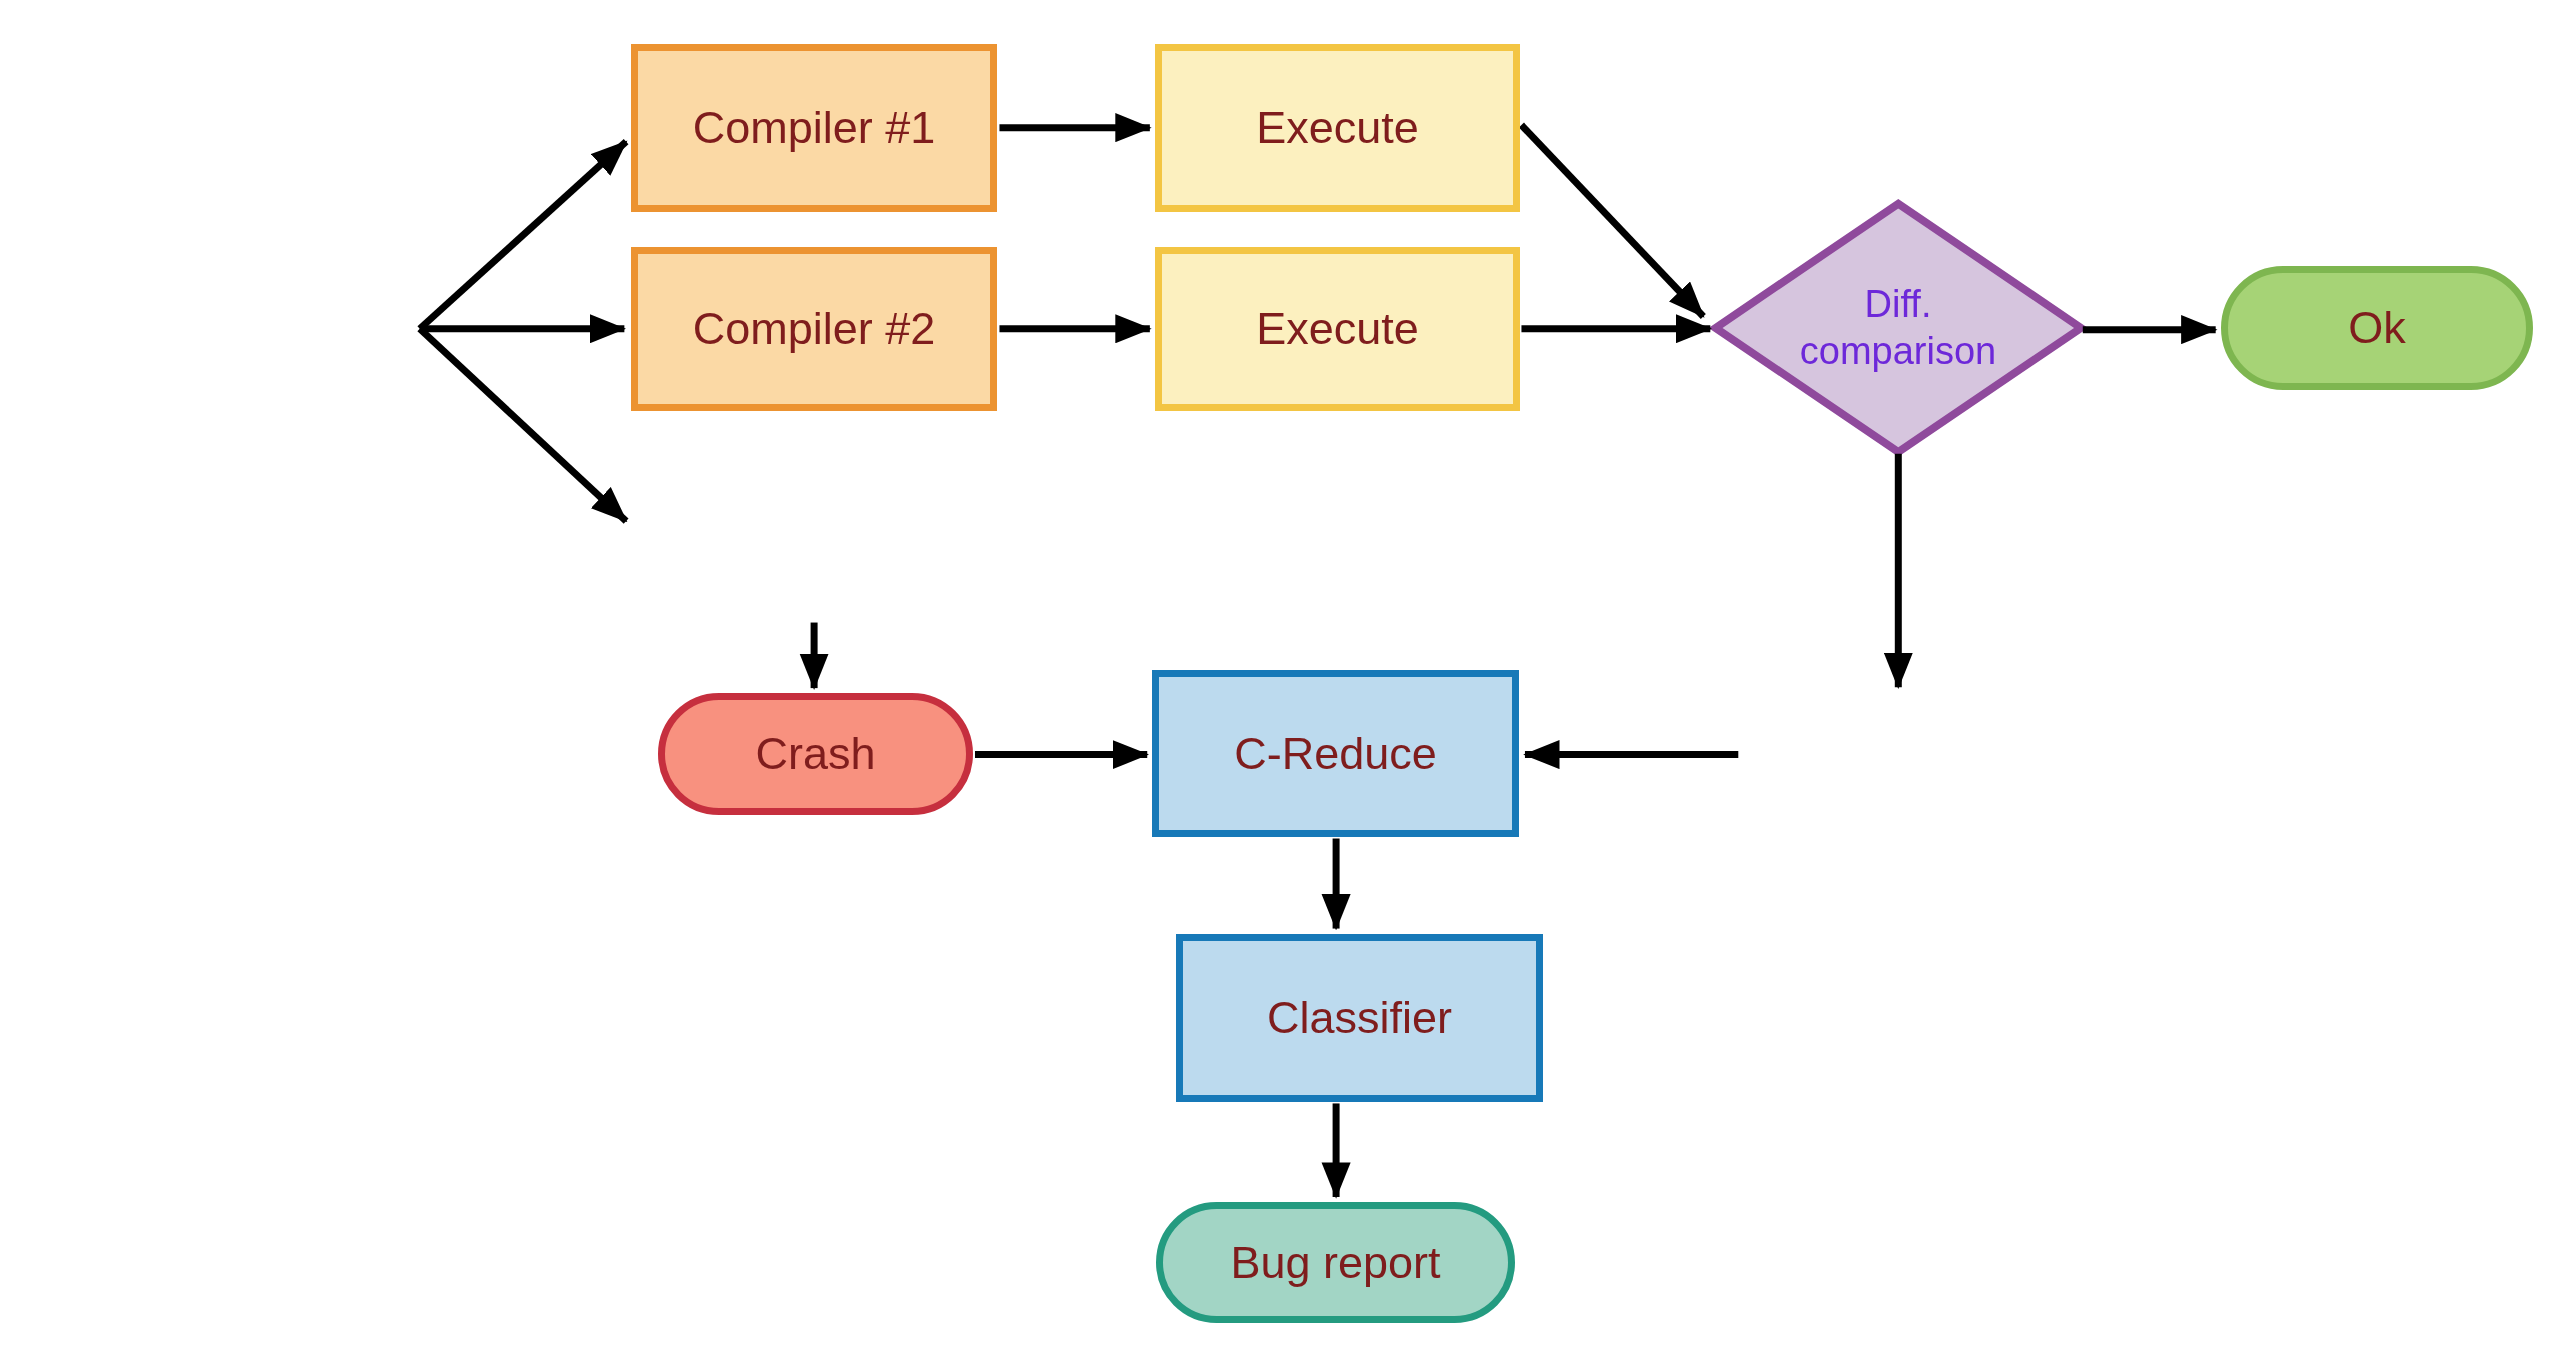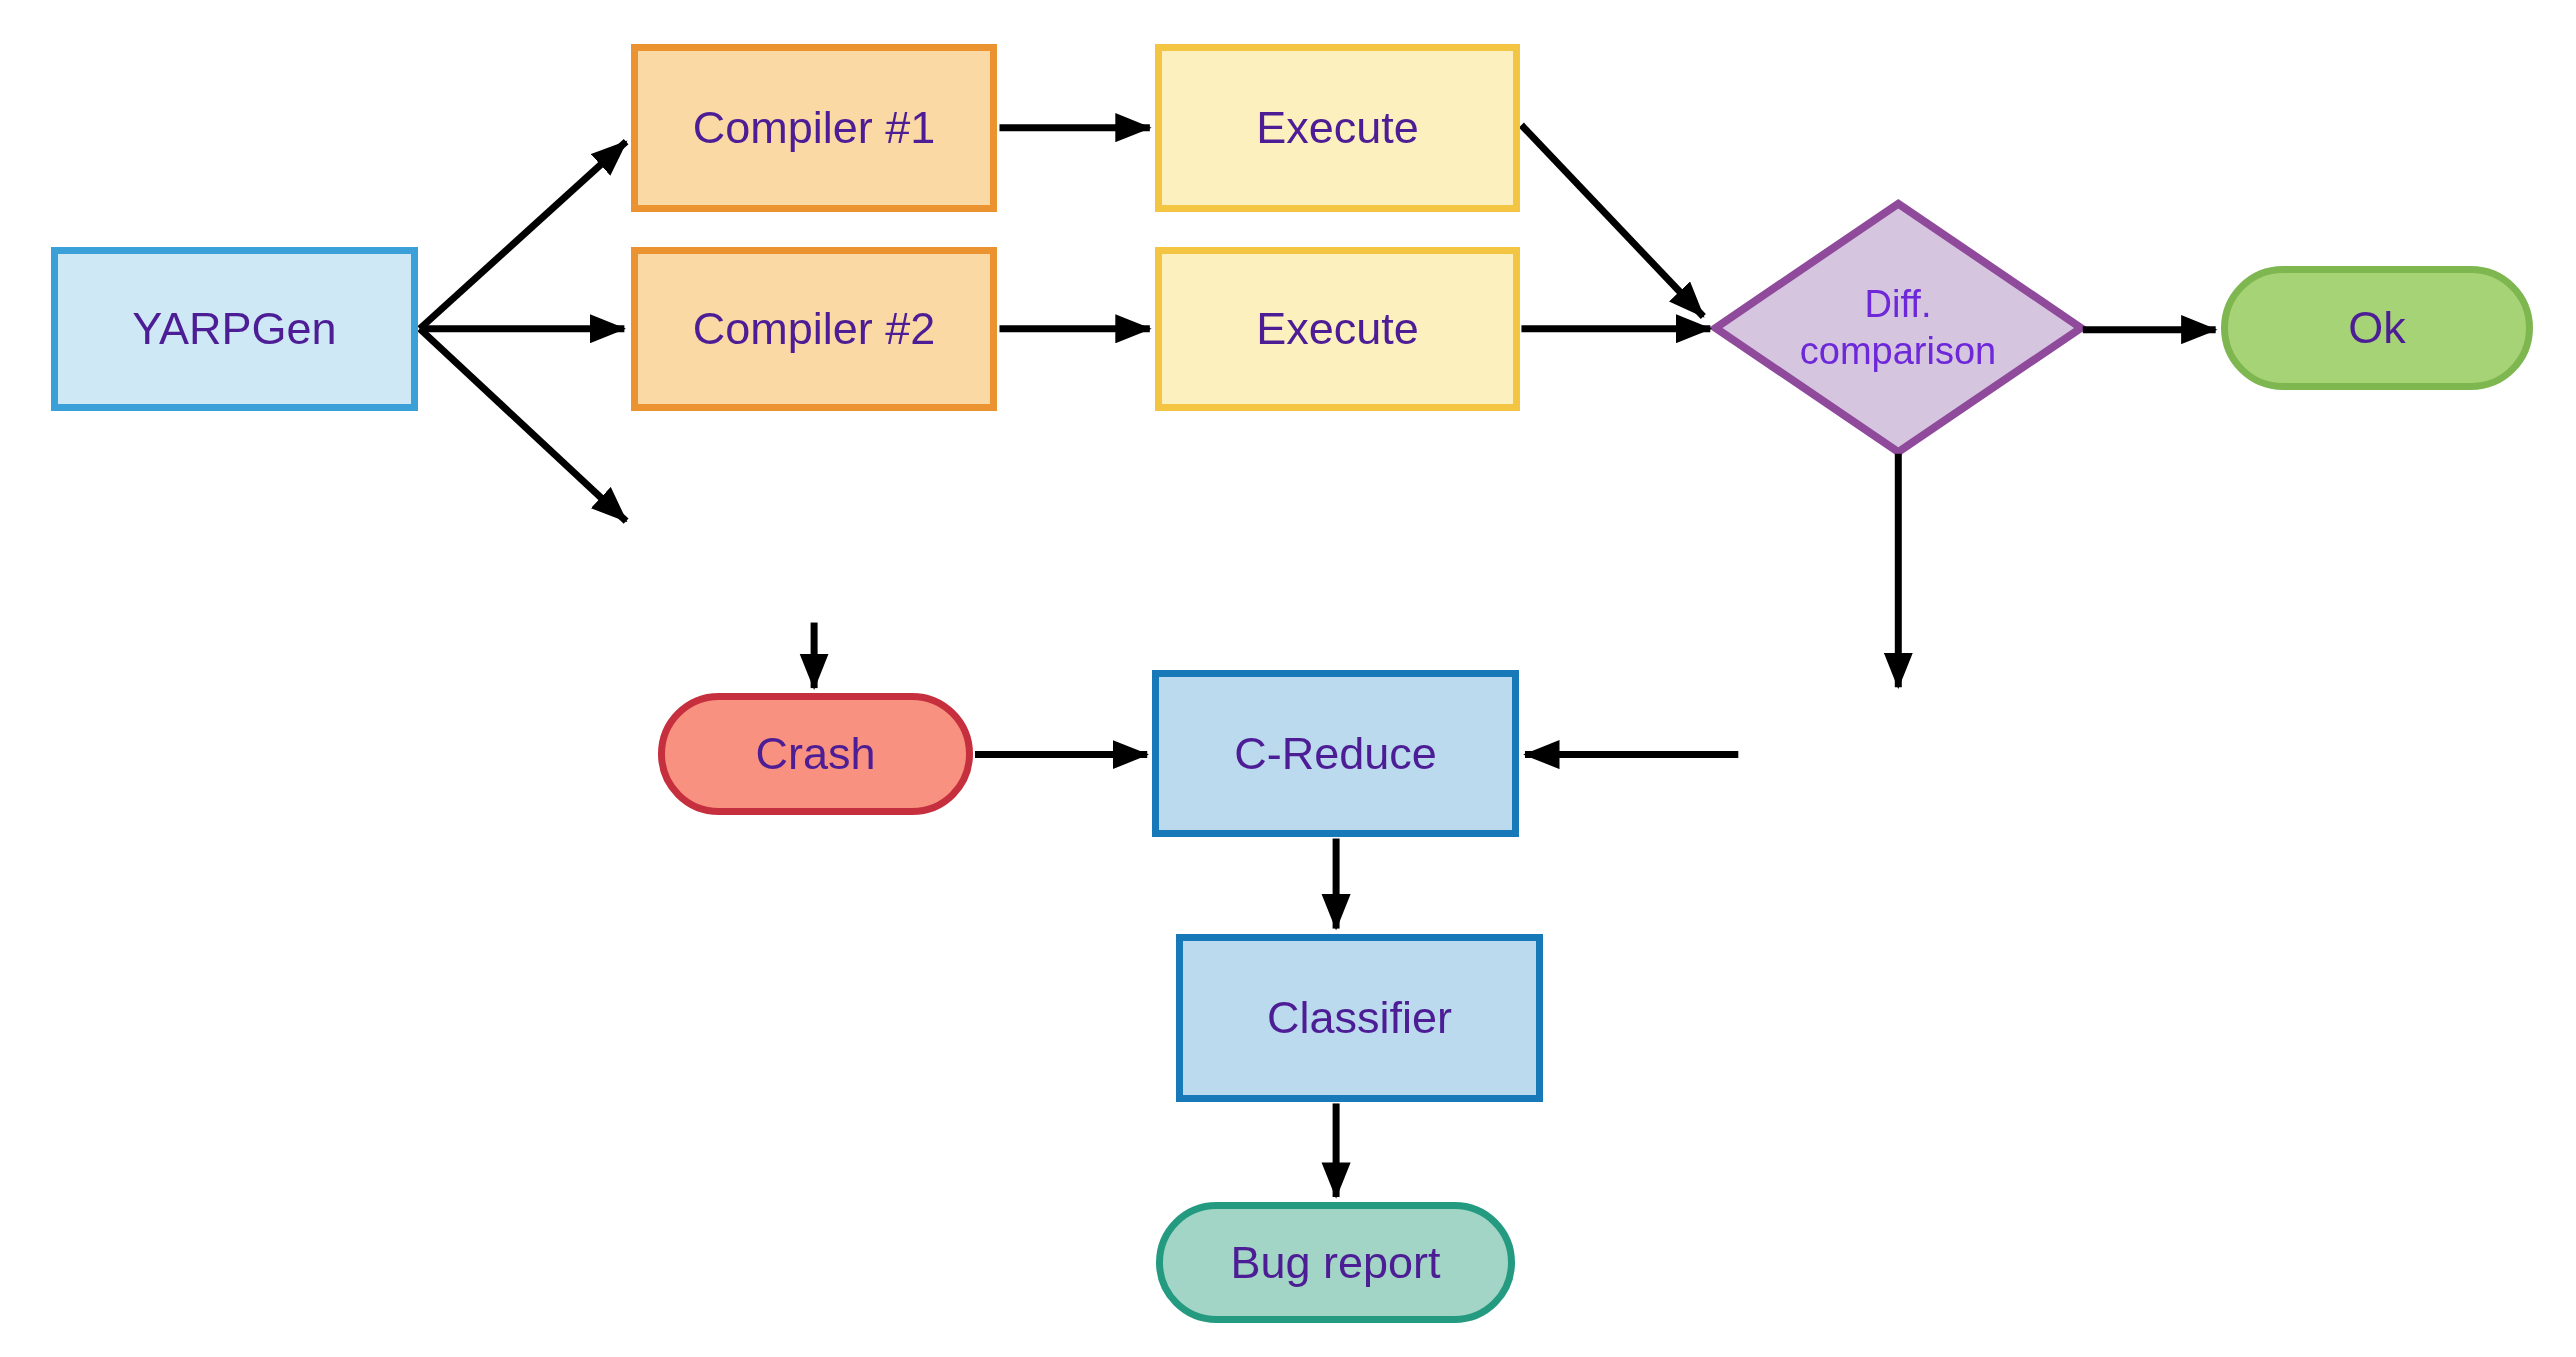--- a/index.html
+++ b/index.html
@@ -17,21 +17,21 @@
     width: 2576px; height: 1357px;
   }
   .edge { stroke: #000000; stroke-width: 8; fill: none; }
   .node {
     position: absolute;
     box-sizing: border-box;
     display: flex;
     align-items: center;
     justify-content: center;
     font-size: 45px;
-    color: #4c1d95;
+    color: #7f1d1d;
     text-align: center;
     white-space: nowrap;
   }
   .rect { border: 7px solid; }
   .pill { border: 7.9px solid; border-radius: 874px; }
   .fill-generator { background: #cfe8f6; border-color: #3ba0d8; }
   .fill-compiler  { background: #fbd9a5; border-color: #ec9331; }
   .fill-execute   { background: #fcf0bf; border-color: #f3c543; }
   .fill-ok        { background: #a6d376; border-color: #7eb650; }
   .fill-fail      { background: #f8917f; border-color: #c62f3e; }
@@ -87,23 +87,20 @@
     <line class="edge" x1="1740" y1="376" x2="1956" y2="376" marker-end="url(#arrow)"></line>
     <line class="edge" x1="2382" y1="377" x2="2534" y2="377" marker-end="url(#arrow)"></line>
     <line class="edge" x1="2171" y1="519" x2="2171" y2="786" marker-end="url(#arrow)"></line>
     <line class="edge" x1="931" y1="712" x2="931" y2="787" marker-end="url(#arrow)"></line>
     <line class="edge" x1="1115" y1="863" x2="1312" y2="863" marker-end="url(#arrow)"></line>
     <line class="edge" x1="1988" y1="863" x2="1744" y2="863" marker-end="url(#arrow)"></line>
     <line class="edge" x1="1528" y1="959" x2="1528" y2="1062" marker-end="url(#arrow)"></line>
     <line class="edge" x1="1528" y1="1262" x2="1528" y2="1369" marker-end="url(#arrow)"></line>
   </svg>
 
-  <div class="node rect fill-generator n-yarpgen">
-    <span>YARPGen</span>
-  </div>
 
   <div class="node rect fill-compiler n-compiler1">
     <span>Compiler #1</span>
   </div>
 
   <div class="node rect fill-compiler n-compiler2">
     <span>Compiler #2</span>
   </div>
 
 

